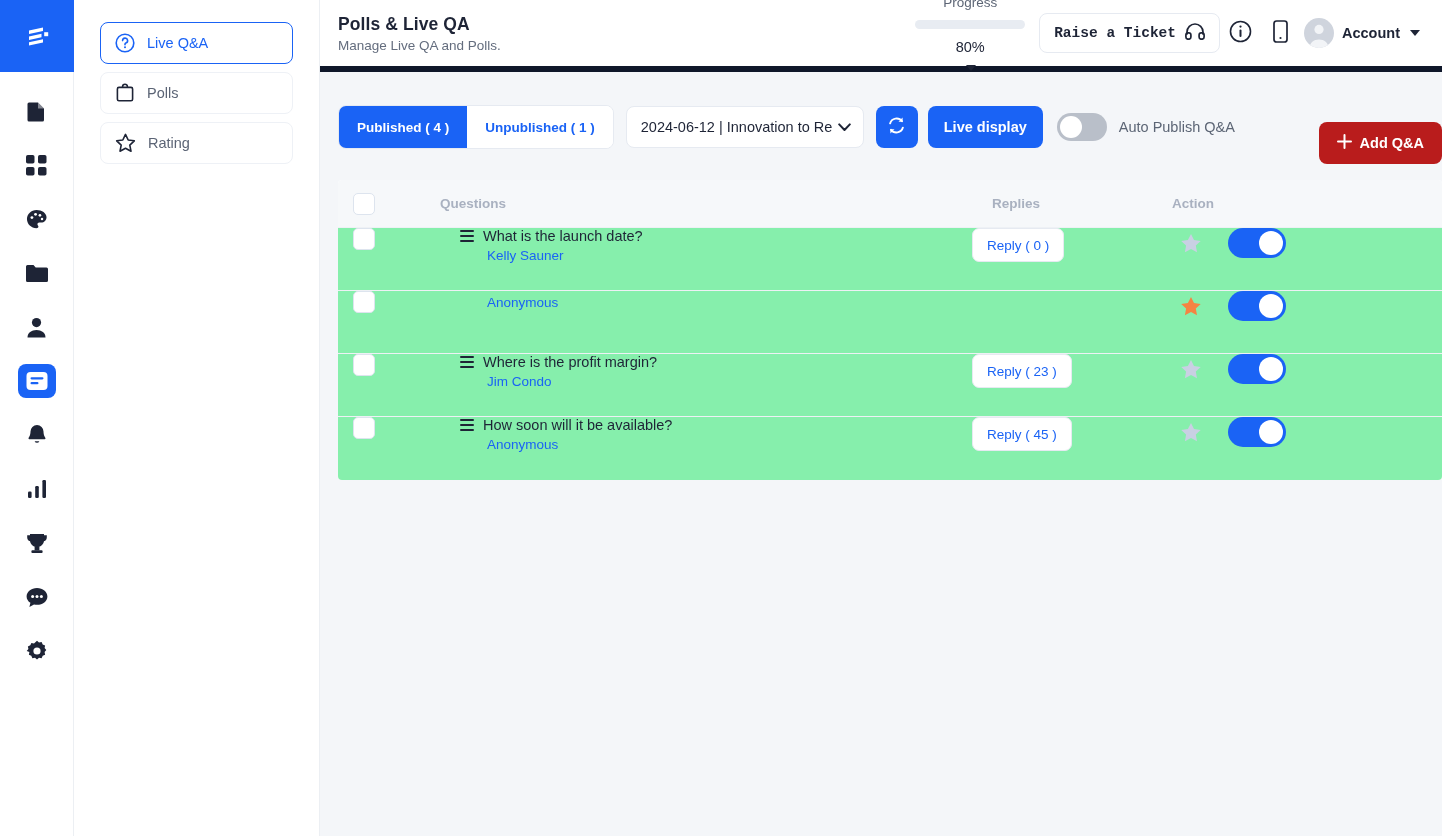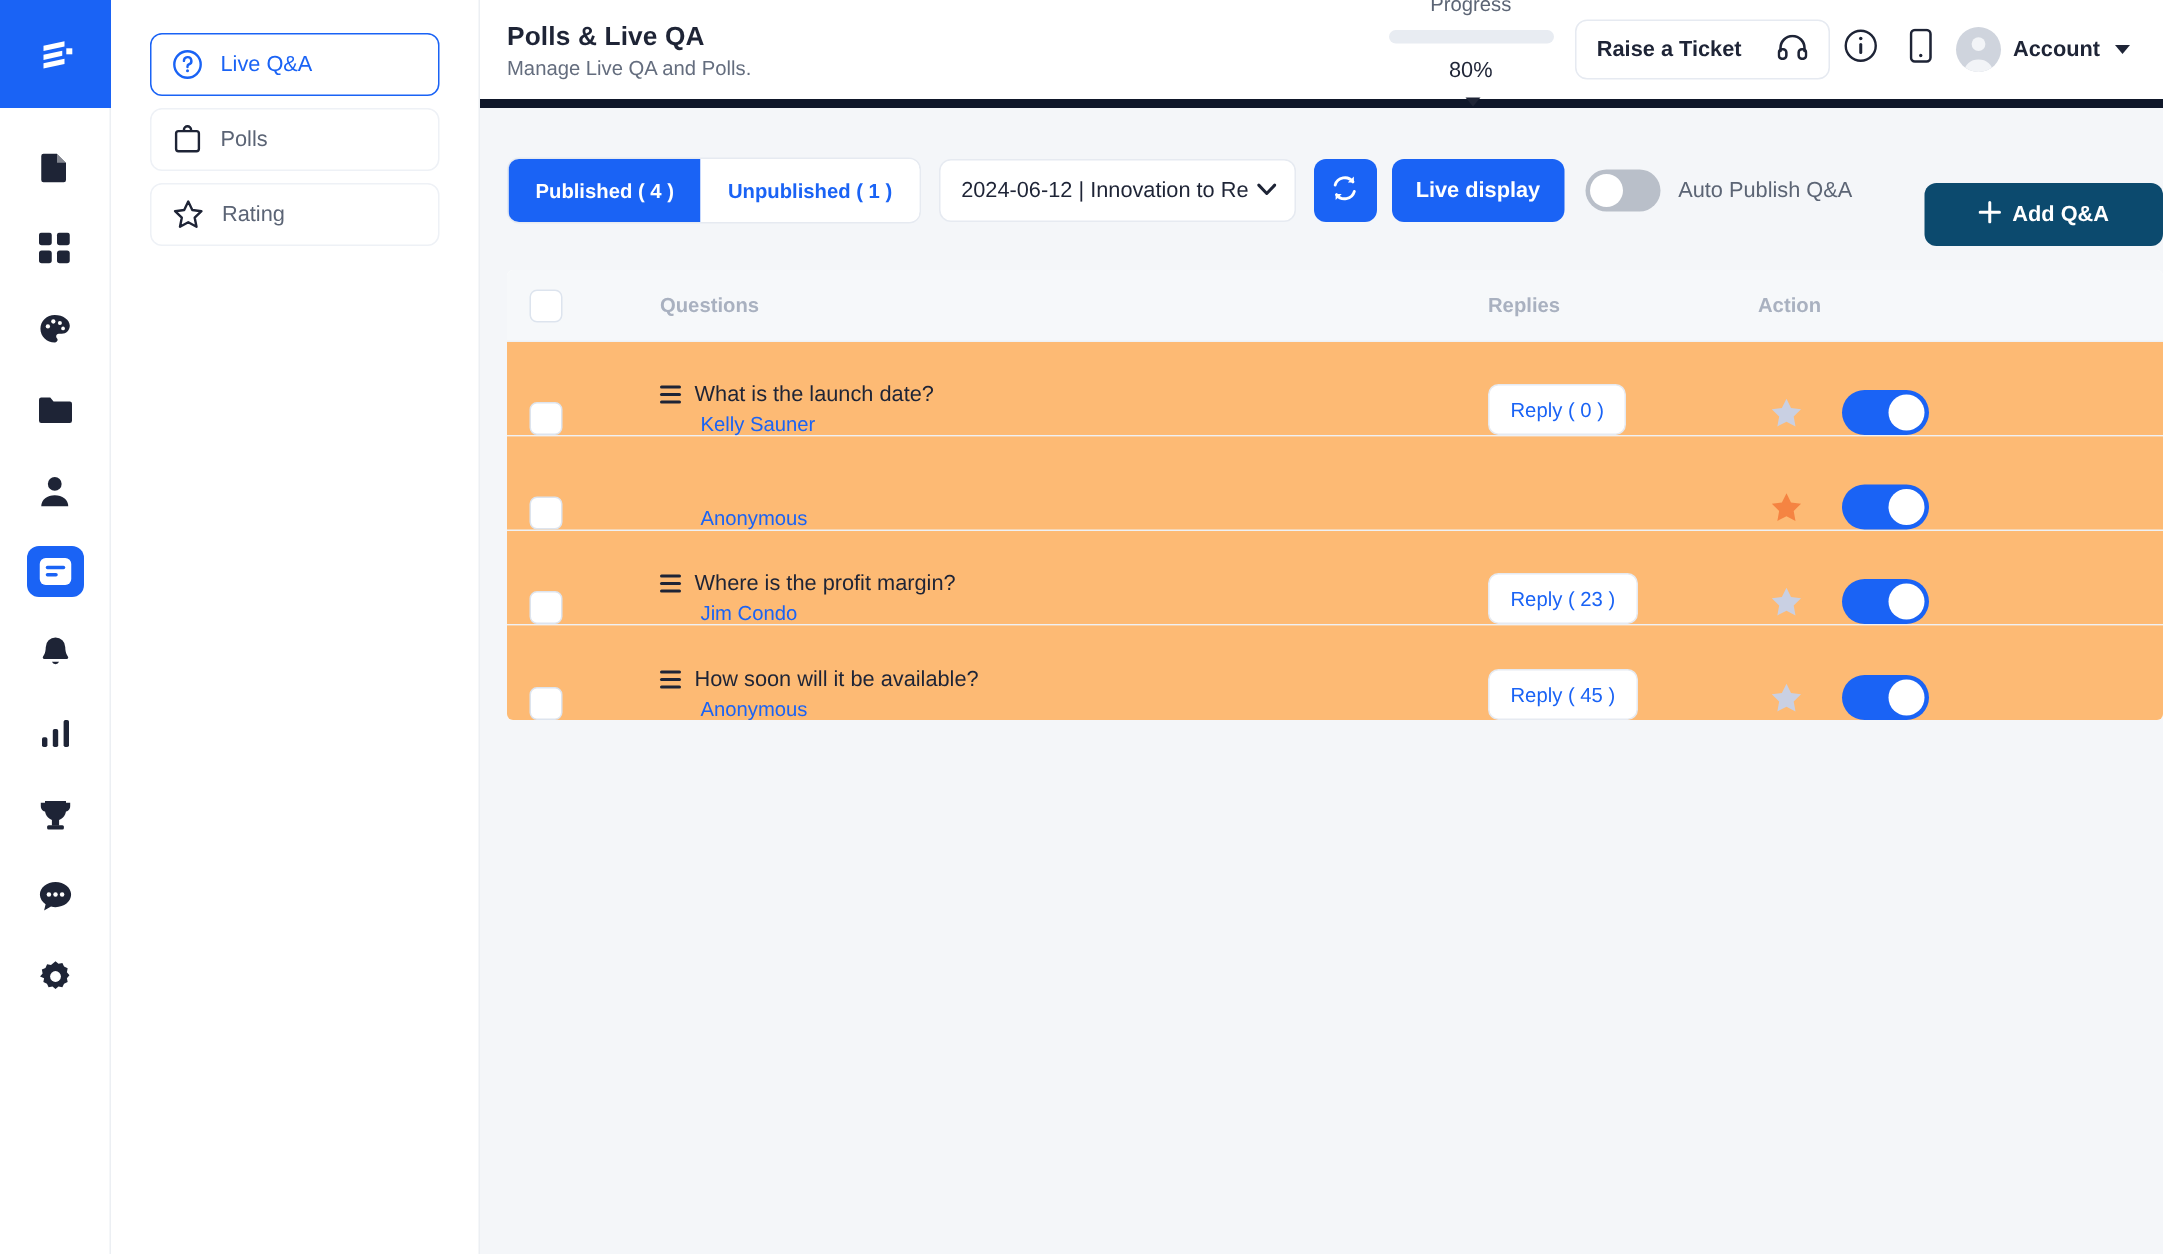--- a/index.html
+++ b/index.html
@@ -67,24 +67,24 @@
   .top-right { margin-left: auto; display: flex; align-items: center; gap: 0; }
   .progress-wrap { display: flex; align-items: center; gap: 10px; flex-direction: column; }
   .progress-label { font-size: 13.5px; color: #5c6575; }
   .progress-track { width: 110px; height: 9px; border-radius: 6px; background: #e8ecf2; overflow: hidden; }
   .progress-fill { height: 100%; background: #1a63f5; border-radius: 6px; }
   .progress-pct { font-size: 14.5px; color: #1e2436; font-weight: 500; }
   .caret { width:0;height:0;border-left:5px solid transparent;border-right:5px solid transparent;border-top:6px solid #1e2436; margin-left:2px; cursor:pointer;}
 
   .ticket-btn {
     margin-left: 14px;
-    display: flex; align-items: center; gap: 24px;
+    display: flex; align-items: center; gap: 9px;
     height: 40px; padding: 0 14px;
     border: 1px solid #e6eaf1; border-radius: 8px; background: #fff;
-    font-size: 14.5px; font-weight: 600; color: #1e2436; cursor: pointer;
+    font-size: 14.5px; font-weight: 600; color: #1e2436; cursor: pointer; font-family: Liberation Mono, monospace;
   }
   .icon-btn { width: 40px; height: 40px; display:flex;align-items:center;justify-content:center; cursor:pointer; color:#1e2436; }
   .account { display: flex; align-items: center; gap: 8px; margin-left: 4px; cursor: pointer; }
   .avatar {
     width: 30px; height: 30px; border-radius: 50%;
     background: #cfd4dd; display:flex;align-items:flex-end;justify-content:center; overflow:hidden;
   }
   .account-name { font-size: 14.5px; font-weight: 600; color: #1e2436; }
 
   
@@ -120,21 +120,21 @@
     display:flex;align-items:center; cursor:pointer; font-family:inherit;
   }
   .toggle-pill {
     margin-left: 14px; width: 50px; height: 28px; border-radius: 16px;
     background:#b9bfc9; position:relative; cursor:pointer;
   }
   .toggle-pill .knob { position:absolute; top:3px; left:3px; width:22px; height:22px; border-radius:50%; background:#fff; }
   .toggle-caption { margin-left: 12px; font-size:14.5px; color:#5c6575;text-align:right; }
   .add-btn {
     margin-left: auto; margin-right: 0;
-    height: 42px; padding: 0 36px; border-radius: 8px; background:#0c4a6e; color:#fff;
+    height: 42px; padding: 0 18px; border-radius: 8px; background:#b91c1c; color:#fff;
     font-size:14.5px; font-weight:600; border:0; display:flex;align-items:center;gap:8px; cursor:pointer;
     font-family:inherit;
     margin-top:32px;
   }
 
   
   .table-card {
     margin: 16px 0 0 18px;
     background: #fff;
     border-radius: 4px;
@@ -149,22 +149,22 @@
   .col-q     { flex: 1 1 auto; padding-left: 2px; }
   .col-rep   { width: 180px; flex:0 0 180px; }
   .col-act   { width: 270px; flex:0 0 270px; }
 
   .cbox {
     width: 22px; height: 22px; border: 1px solid #dde4ee; border-radius: 5px; background:#fff;
     cursor:pointer; display:block;
   }
 
   .trow {
-    display:flex; align-items:flex-end; height: 63px;
-    border-bottom: 1px solid #eef1f5; background:#fdba74;
+    display:flex; align-items:flex-start; height: 63px;
+    border-bottom: 1px solid #eef1f5; background:#86efac;gap:20px;
   }
   .trow:last-child { border-bottom: 0; }
   .q-main { display:flex; align-items:center; gap:9px; font-size:14.5px; color:#1e2436; }
   .q-author { font-size:13.5px; color:#1a63f5; margin-top:4px; margin-left:27px; cursor:pointer; }
   .reply-btn {
     display:inline-flex;align-items:center;justify-content:center;
     height:34px; padding: 0 14px; border:1px solid #e6eaf1; border-radius:7px;
     background:#fff; color:#1a63f5; font-size:13.5px; cursor:pointer; font-family:inherit; white-space:nowrap;
   }
   .act-wrap { display:flex; align-items:center; gap: 26px; padding-left: 8px; }

